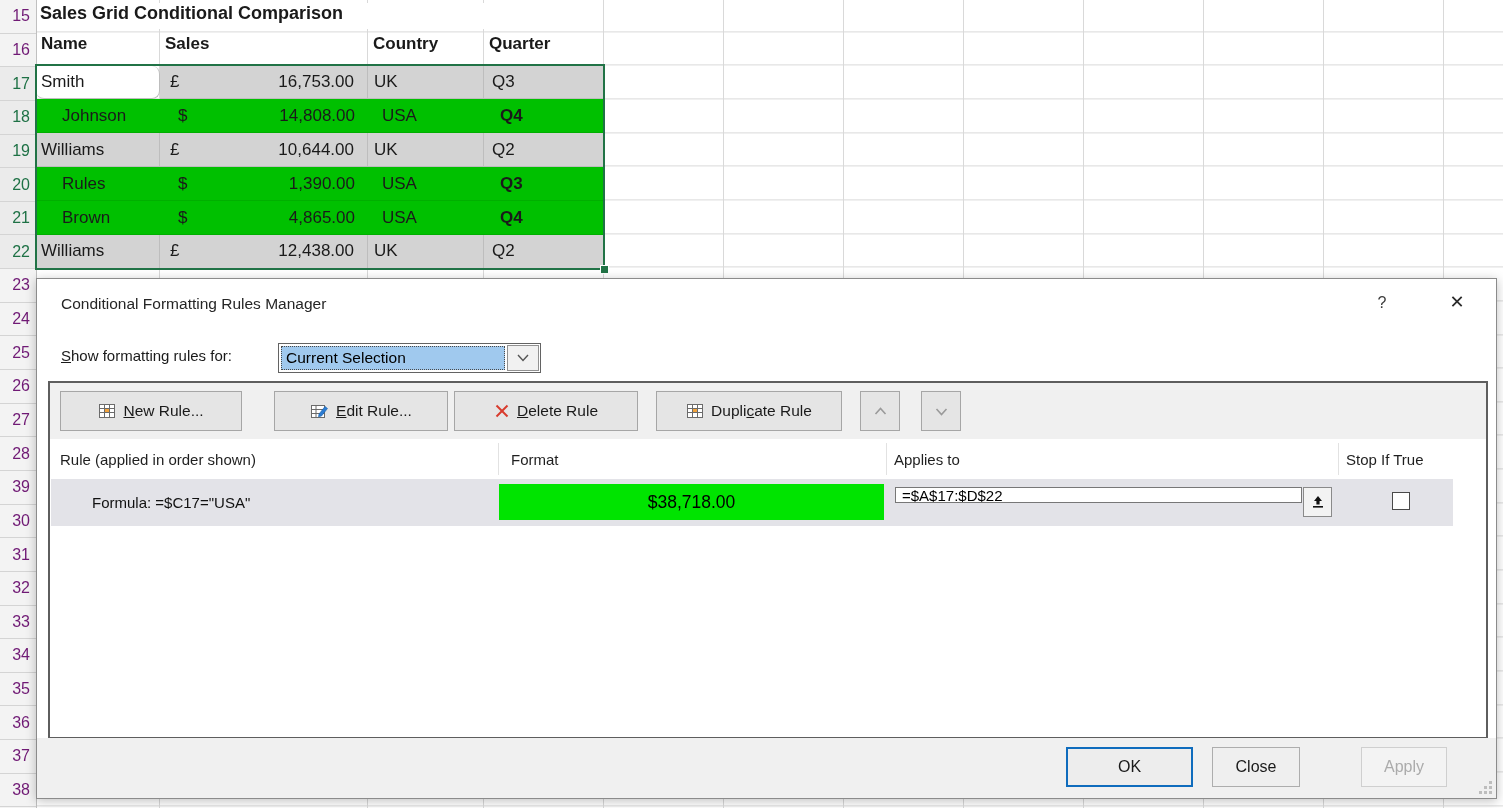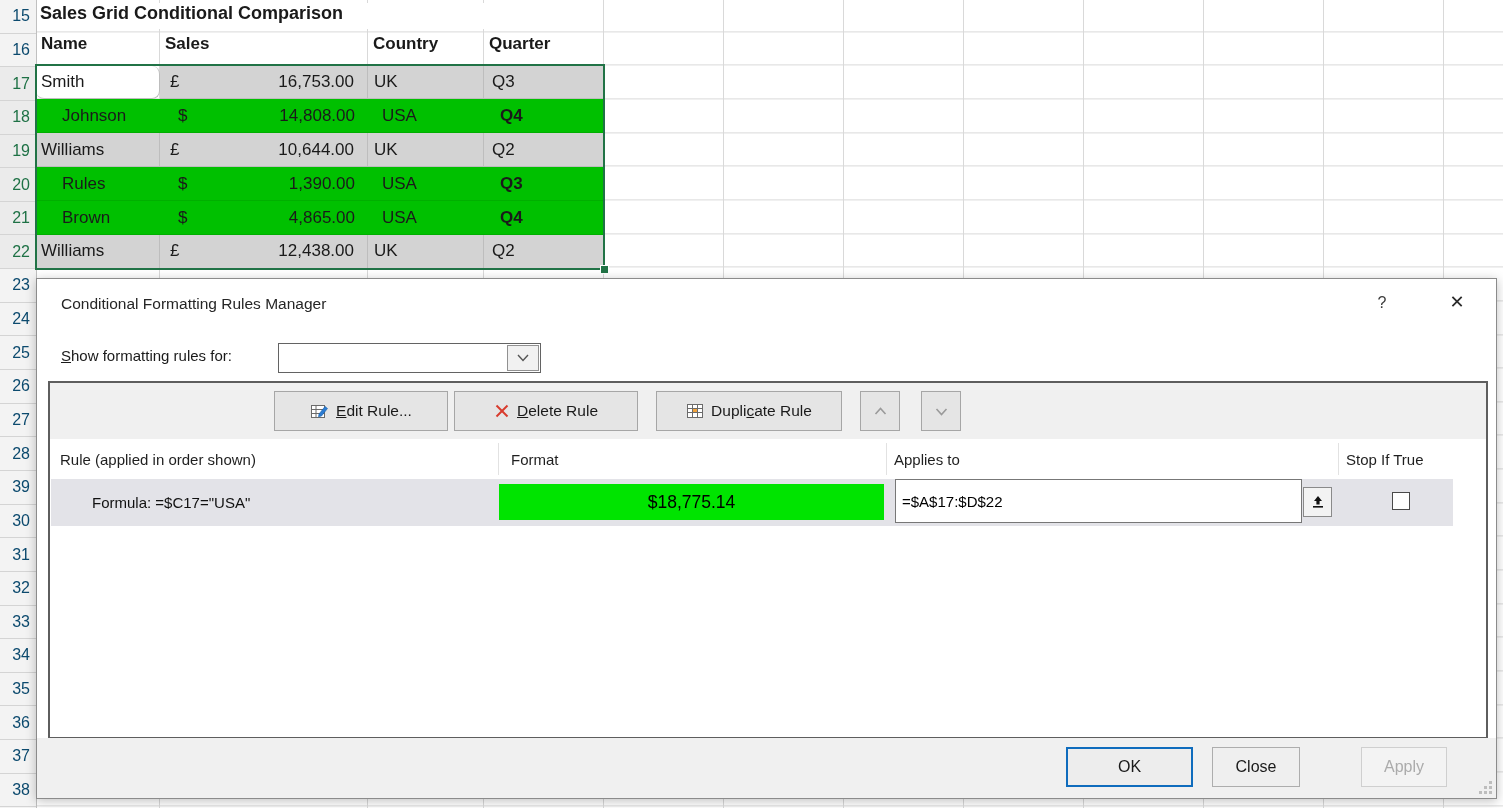--- a/index.html
+++ b/index.html
@@ -6,21 +6,21 @@
   .stage{position:relative;width:1503px;height:808px;overflow:hidden;
          font-family:"Liberation Sans",sans-serif;color:#1a1a1a;background:#fff;}
   
   .sheet-bg{position:absolute;inset:0;
     background-image:repeating-linear-gradient(to bottom,transparent 0 32.65px,#d9d9d9 32.65px 33.65px);
     background-position:0 -1.6px;}
   .vline{position:absolute;top:0;bottom:0;width:1px;background:#d9d9d9;}
   .row-headers{position:absolute;left:0;top:0;width:36px;height:808px;display:flex;
     flex-direction:column;background:#f3f3f3;border-right:1px solid #c0c0c0;z-index:2;}
   .rh{flex:0 0 33.65px;box-sizing:border-box;display:flex;align-items:center;justify-content:flex-end;
-      padding-right:6px;font-size:16px;color:#0c4a6e;border-bottom:1px solid #d4d4d4;}
+      padding-right:6px;font-size:16px;color:#701a75;border-bottom:1px solid #d4d4d4;}
   .rh.sel{color:#1e7145;background:#ebebeb;font-weight:400;}
   
   .sheet-title{position:absolute;left:40px;top:3px;width:468px;height:26px;background:#fff;
     font-size:18px;font-weight:bold;white-space:nowrap;z-index:1;}
   .hdr-row{position:absolute;left:36px;top:34px;height:30px;display:flex;font-weight:bold;font-size:17px;z-index:1;}
   .hdr-row .hc{box-sizing:border-box;padding-left:5px;}
   .hc.c-a{width:124px;} .hc.c-b{width:208px;} .hc.c-c{width:116px;} .hc.c-d{width:120px;}
   .datarows{position:absolute;left:36px;top:65.5px;z-index:1;}
   .drow{display:flex;height:33.9px;font-size:17px;}
   .cell{box-sizing:border-box;display:flex;align-items:center;}
@@ -73,21 +73,21 @@
   .lh{position:absolute;top:0;height:40px;display:flex;align-items:center;}
   .lh-rule{left:10px;} .lh-format{left:461px;} .lh-applies{left:844px;} .lh-stop{left:1296px;}
   .hsep{position:absolute;top:4px;height:32px;width:1px;background:#e2e2e2;}
   .s1{left:448px;} .s2{left:836px;} .s3{left:1288px;}
   
   .rule-row{position:absolute;left:1px;top:96px;height:47px;width:1402px;background:#e3e3e8;}
   .rule-text{position:absolute;left:41px;top:0;height:47px;display:flex;align-items:center;
     font-size:15px;color:#111;}
   .fmt-preview{position:absolute;left:448px;top:5px;width:385px;height:36px;background:#00e400;
     display:flex;align-items:center;justify-content:center;font-size:17.5px;color:#000;}
-  .applies-input{position:absolute;left:844px;top:0;width:407px;height:44px;box-sizing:border-box;
+  .applies-input{position:absolute;left:844px;top:8px;width:407px;height:16px;box-sizing:border-box;
     border:1px solid #777;font-family:"Liberation Sans",sans-serif;font-size:15px;padding:2px 6px;background:#fff;}
   .range-btn{position:absolute;left:1252px;top:8px;width:29px;height:30px;box-sizing:border-box;
     background:#f3f3f3;border:1px solid #8a8a8a;display:flex;align-items:center;justify-content:center;cursor:pointer;}
   .stop-cb{position:absolute;left:1341px;top:13px;width:18px;height:18px;box-sizing:border-box;
     background:#fff;border:1px solid #4a4a4a;cursor:pointer;}
   
   .dlg-footer{position:absolute;left:0;right:0;bottom:0;height:60px;background:#f0f0f0;}
   .fbtn{position:absolute;top:9px;height:40px;box-sizing:border-box;background:#efefef;
     border:1px solid #adadad;font-size:16px;display:flex;align-items:center;justify-content:center;cursor:pointer;color:#1a1a1a;}
   .f-ok{left:1029px;width:127px;border:2px solid #0f6cbd;background:#ededed;}
@@ -211,29 +211,41 @@
   <div class="fill-handle"></div>
 
   <div class="dialog">
     <div class="dlg-title">Conditional Formatting Rules Manager</div>
     <div class="dlg-help">?</div>
     <div class="dlg-close">✕</div>
 
     <div class="show-label"><span class="accel">S</span><span>how formatting rules for:</span></div>
 
     <div class="combo">
+      <div class="combo-text">Current Selection</div>
       <div class="combo-btn">
         <svg width="12" height="8" viewBox="0 0 12 8">
             <polyline points="1,1 6,6.5 11,1" fill="none" stroke="#555" stroke-width="1.4"></polyline>
           </svg>
       </div>
     </div>
 
     <div class="panel">
       <div class="toolbar">
+        <div class="tbtn b-new">
+          <svg width="18" height="16" viewBox="0 0 18 16">
+              <rect x="1.5" y="1.5" width="15" height="13" fill="#fff" stroke="#6b6b6b"></rect>
+              <rect x="6.5" y="5.5" width="5" height="4" fill="#f2a33c" stroke="#b06d00"></rect>
+              <line x1="1.5" y1="5.5" x2="16.5" y2="5.5" stroke="#6b6b6b"></line>
+              <line x1="1.5" y1="9.5" x2="16.5" y2="9.5" stroke="#6b6b6b"></line>
+              <line x1="6.5" y1="1.5" x2="6.5" y2="14.5" stroke="#6b6b6b"></line>
+              <line x1="11.5" y1="1.5" x2="11.5" y2="14.5" stroke="#6b6b6b"></line>
+            </svg>
+          <span class="lbl"><span></span><span class="accel">N</span><span>ew Rule...</span></span>
+        </div>
         <div class="tbtn b-edit">
           <svg width="19" height="17" viewBox="0 0 19 17">
               <rect x="1.5" y="2.5" width="13" height="12" fill="#fff" stroke="#6b6b6b"></rect>
               <line x1="1.5" y1="6.5" x2="14.5" y2="6.5" stroke="#6b6b6b"></line>
               <line x1="1.5" y1="10.5" x2="14.5" y2="10.5" stroke="#6b6b6b"></line>
               <line x1="6" y1="2.5" x2="6" y2="14.5" stroke="#6b6b6b"></line>
               <polygon points="9,11 15,3.5 17.5,5.5 11.5,13 8.5,13.8" fill="#2b7cd3" stroke="#1a5fa8" stroke-width="0.6"></polygon>
             </svg>
           <span class="lbl"><span></span><span class="accel">E</span><span>dit Rule...</span></span>
         </div>
@@ -272,21 +284,21 @@
         <div class="lh lh-format">Format</div>
         <div class="lh lh-applies">Applies to</div>
         <div class="lh lh-stop">Stop If True</div>
         <div class="hsep s1"></div>
         <div class="hsep s2"></div>
         <div class="hsep s3"></div>
       </div>
 
       <div class="rule-row">
         <div class="rule-text">Formula: =$C17="USA"</div>
-        <div class="fmt-preview">$18,775.14</div>
+        <div class="fmt-preview">$38,718.00</div>
         <input class="applies-input" value="=$A$17:$D$22" style="">
         <div class="range-btn">
           <svg width="14" height="14" viewBox="0 0 14 14">
               <polygon points="7,1 11,6 8.6,6 8.6,9.5 5.4,9.5 5.4,6 3,6" fill="#111"></polygon>
               <rect x="2" y="11" width="10" height="1.6" fill="#111"></rect>
             </svg>
         </div>
         <div class="stop-cb"></div>
       </div>
     </div>

